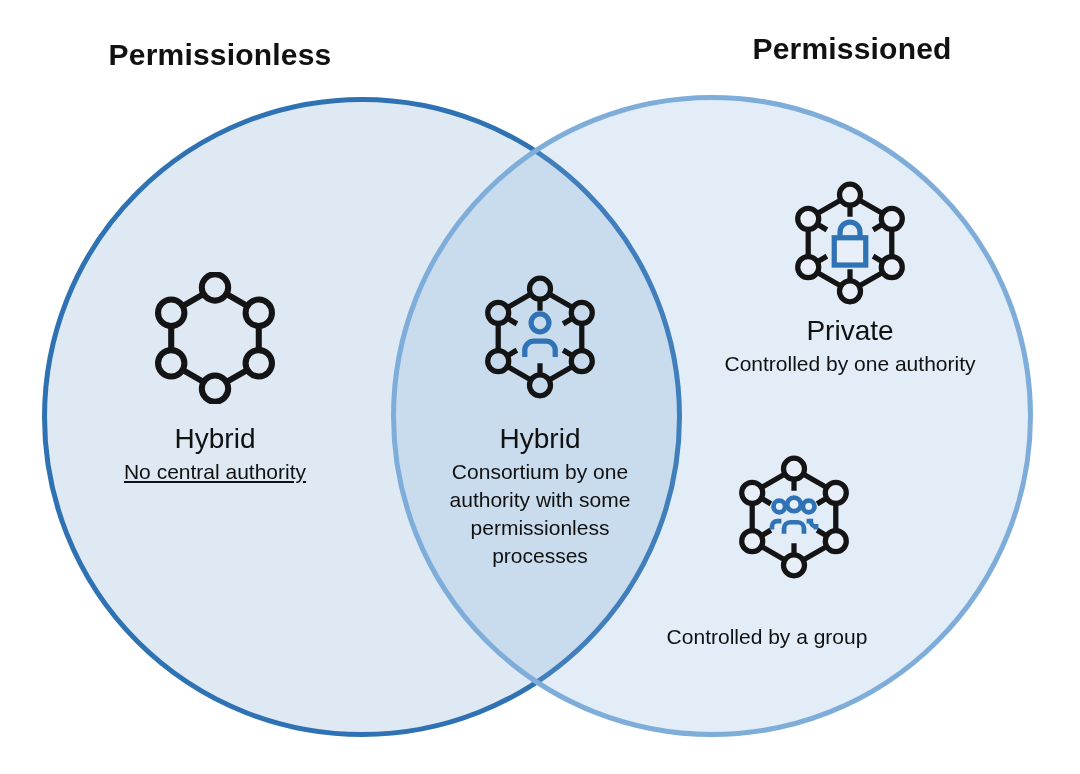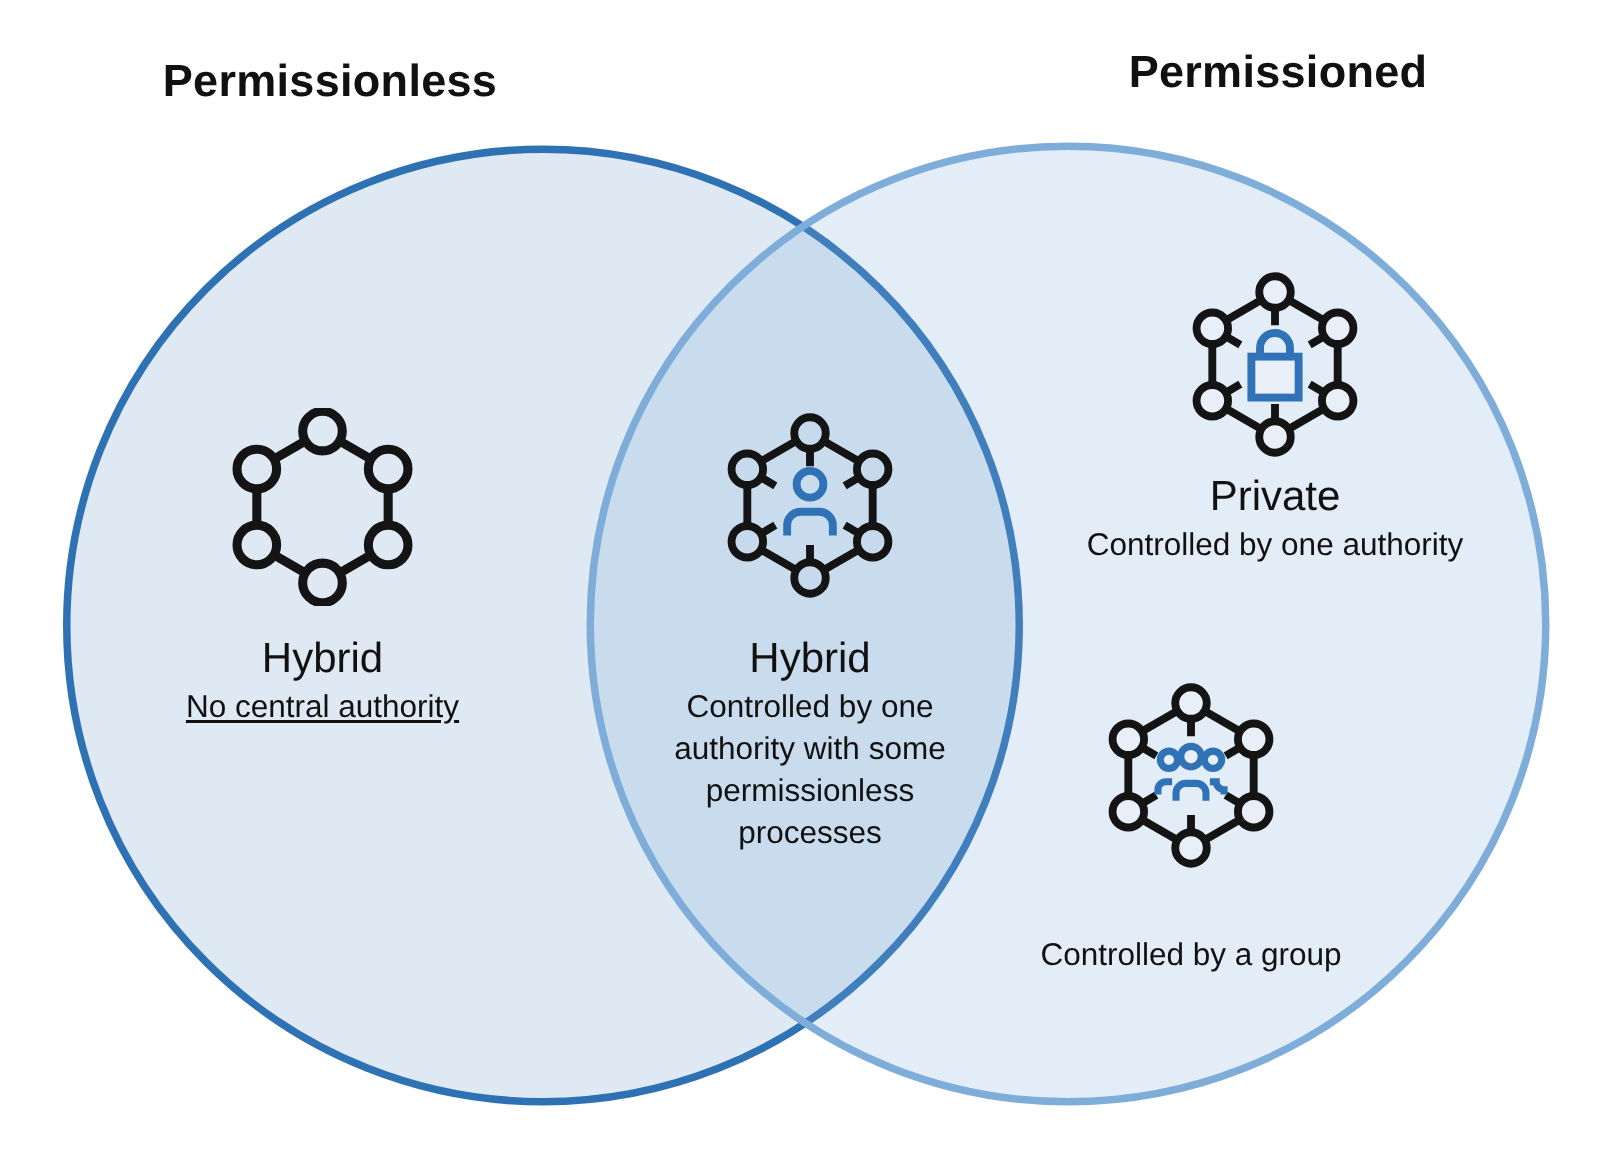--- a/index.html
+++ b/index.html
@@ -27,21 +27,21 @@
   .desc{position:absolute;transform:translateX(-50%);font-size:21px;line-height:28px;text-align:center;}
   .nowrap{white-space:nowrap;}
 
   #public-label{left:215px;top:423px;}
   #public-desc{left:215px;top:458px;text-decoration:underline;}
   #hybrid-label{left:540px;top:423px;}
   #hybrid-desc{left:540px;top:458px;width:208px;}
   #private-label{left:850px;top:315px;}
   #private-desc{left:850px;top:350px;}
   #consortium-label{left:794px;top:587px;}
-  #consortium-desc{left:794px;top:623px;}
+  #consortium-desc{left:767px;top:623px;}
 
   svg{display:block;}
 </style>
 </head>
 <body>
 
 <div id="canvas">
 
   <div id="left-circle" class="circle"></div>
   <div id="right-circle" class="circle"></div>
@@ -82,21 +82,21 @@
         <circle cx="20.2" cy="83" r="10" fill="#c7daed"></circle>
         <circle cx="20.2" cy="37" r="10" fill="#c7daed"></circle>
       </g>
       <g fill="none" stroke="#2f73b6" stroke-width="5">
         <circle cx="60" cy="46.5" r="8.5"></circle>
         <path d="M45.5,79 v-6.5 a8.5,8.5 0 0 1 8.5,-8.5 h12 a8.5,8.5 0 0 1 8.5,8.5 V79"></path>
       </g>
     </svg>
   </div>
   <div id="hybrid-label" class="label">Hybrid</div>
-  <div id="hybrid-desc" class="desc">Controlled by one authority with some permissionless processes</div>
+  <div id="hybrid-desc" class="desc">Consortium by one authority with some permissionless processes</div>
 
   <div id="private-icon" class="icon">
     <svg width="126" height="126" viewBox="0 0 120 120" aria-label="network-lock-icon">
       <g fill="none" stroke="#141414" stroke-width="5">
         <polygon points="60,14 99.8,37 99.8,83 60,106 20.2,83 20.2,37"></polygon>
         <line x1="60" y1="14" x2="60" y2="35"></line>
         <line x1="60" y1="106" x2="60" y2="85"></line>
         <line x1="99.8" y1="37" x2="82" y2="47.5"></line>
         <line x1="20.2" y1="37" x2="38" y2="47.5"></line>
         <line x1="99.8" y1="83" x2="82" y2="72.5"></line>

